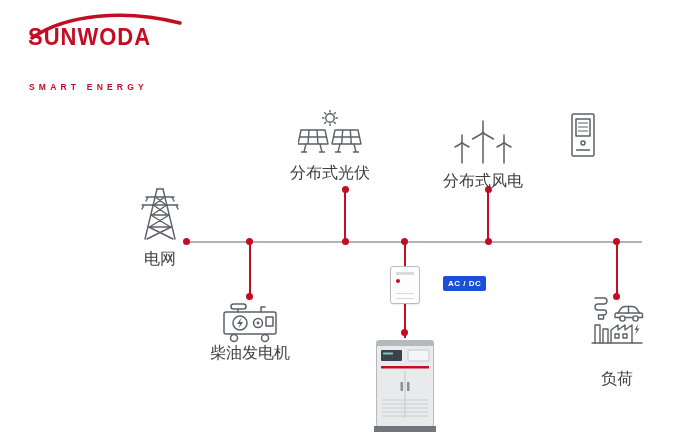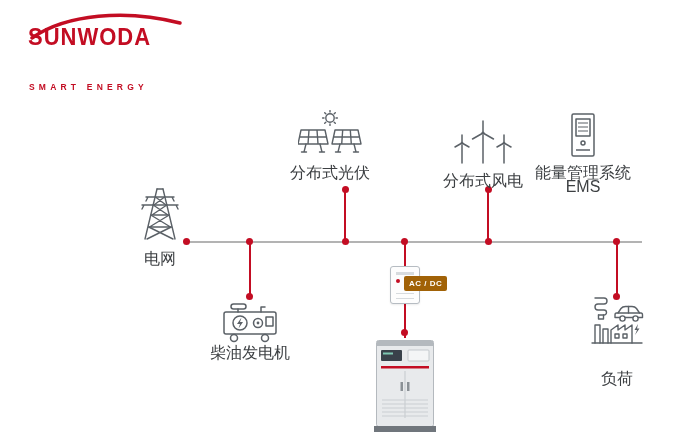--- a/index.html
+++ b/index.html
@@ -32,21 +32,21 @@
   .acdc-box {
     position:absolute; left:390px; top:266px; width:30px; height:38px;
     background:#fdfdfd; border:1px solid #b6bcc2; border-radius:3px;
     box-shadow:0 1px 2px rgba(0,0,0,0.08);
   }
   .acdc-slot { position:absolute; left:5px; top:5px; width:18px; height:3px; background:#d7dbde; }
   .acdc-led  { position:absolute; left:5px; top:12px; width:4px; height:4px; border-radius:50%; background:#c30d23; }
   .acdc-vent { position:absolute; left:5px; top:26px; width:18px; height:6px;
                border-top:1px solid #d7dbde; border-bottom:1px solid #d7dbde; }
   .acdc-badge {
-    position:absolute; left:404px; top:276px; background:#a16207; color:#ffffff;
+    position:absolute; left:443px; top:276px; background:#1d4ed8; color:#ffffff;
     font-size:8px; font-weight:700; letter-spacing:0.5px; padding:3px 5px; border-radius:2px;
     white-space:nowrap;
   }
   svg { display:block; }
 </style>
 </head>
 <body>
 
 <div class="stage">
 
@@ -121,21 +121,20 @@
 
   <svg class="icon" style="left:562px;top:112px;" width="42" height="46" viewBox="0 0 42 46">
     <g fill="none" stroke="#5b6167" stroke-width="1.5" stroke-linejoin="round">
       <rect x="10" y="2" width="22" height="42" rx="1.5"></rect>
       <rect x="14" y="7" width="14" height="17"></rect>
       <path d="M16,11 H26 M16,15 H26 M16,19 H26" stroke-width="1.1"></path>
       <circle cx="21" cy="31" r="2"></circle>
       <path d="M14,38 H28"></path>
     </g>
   </svg>
-  <div class="label" style="left:522px;top:166px;width:122px;">能量管理系统EMS</div>
 
   <svg class="icon" style="left:218px;top:300px;" width="64" height="44" viewBox="0 0 64 44">
     <g fill="none" stroke="#5b6167" stroke-width="1.5" stroke-linejoin="round" stroke-linecap="round">
       <rect x="6" y="12" width="52" height="22" rx="2"></rect>
       <rect x="13" y="4" width="15" height="5" rx="2.5"></rect>
       <path d="M20,9 V12 M43,12 V7 H47"></path>
       <circle cx="22" cy="23" r="7"></circle>
       <path d="M23.5,17.5 L19,24 H22 L20.5,28.5 L25,22 H22 Z" fill="#5b6167" stroke="none"></path>
       <circle cx="40" cy="23" r="4.5"></circle>
       <circle cx="40" cy="23" r="1.4" fill="#5b6167" stroke="none"></circle>

